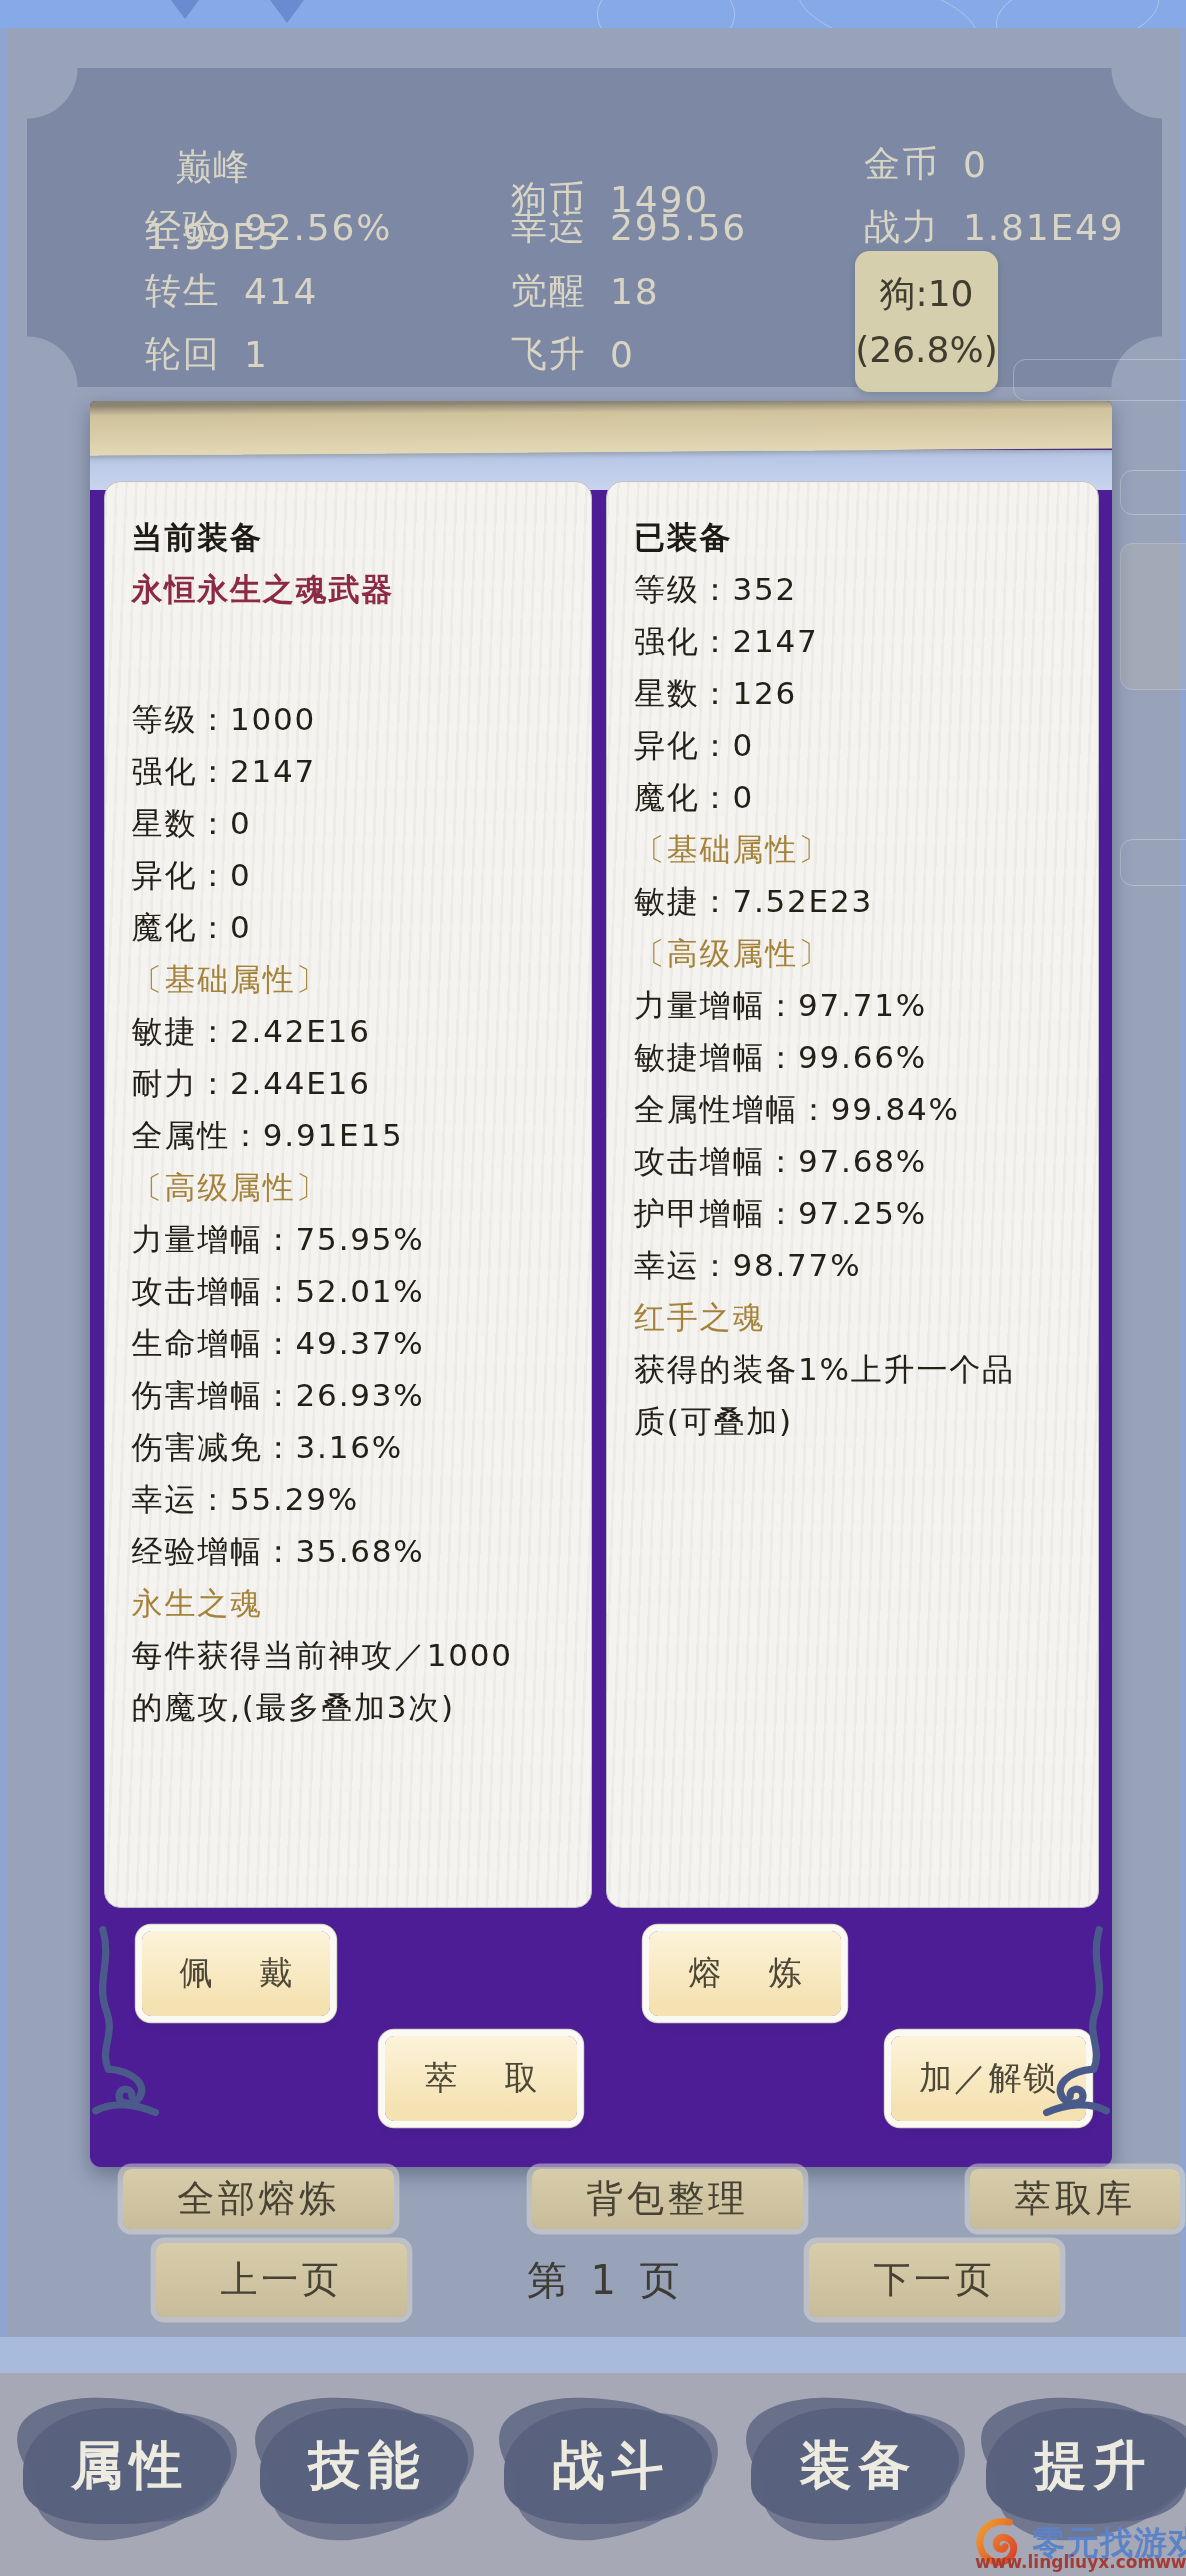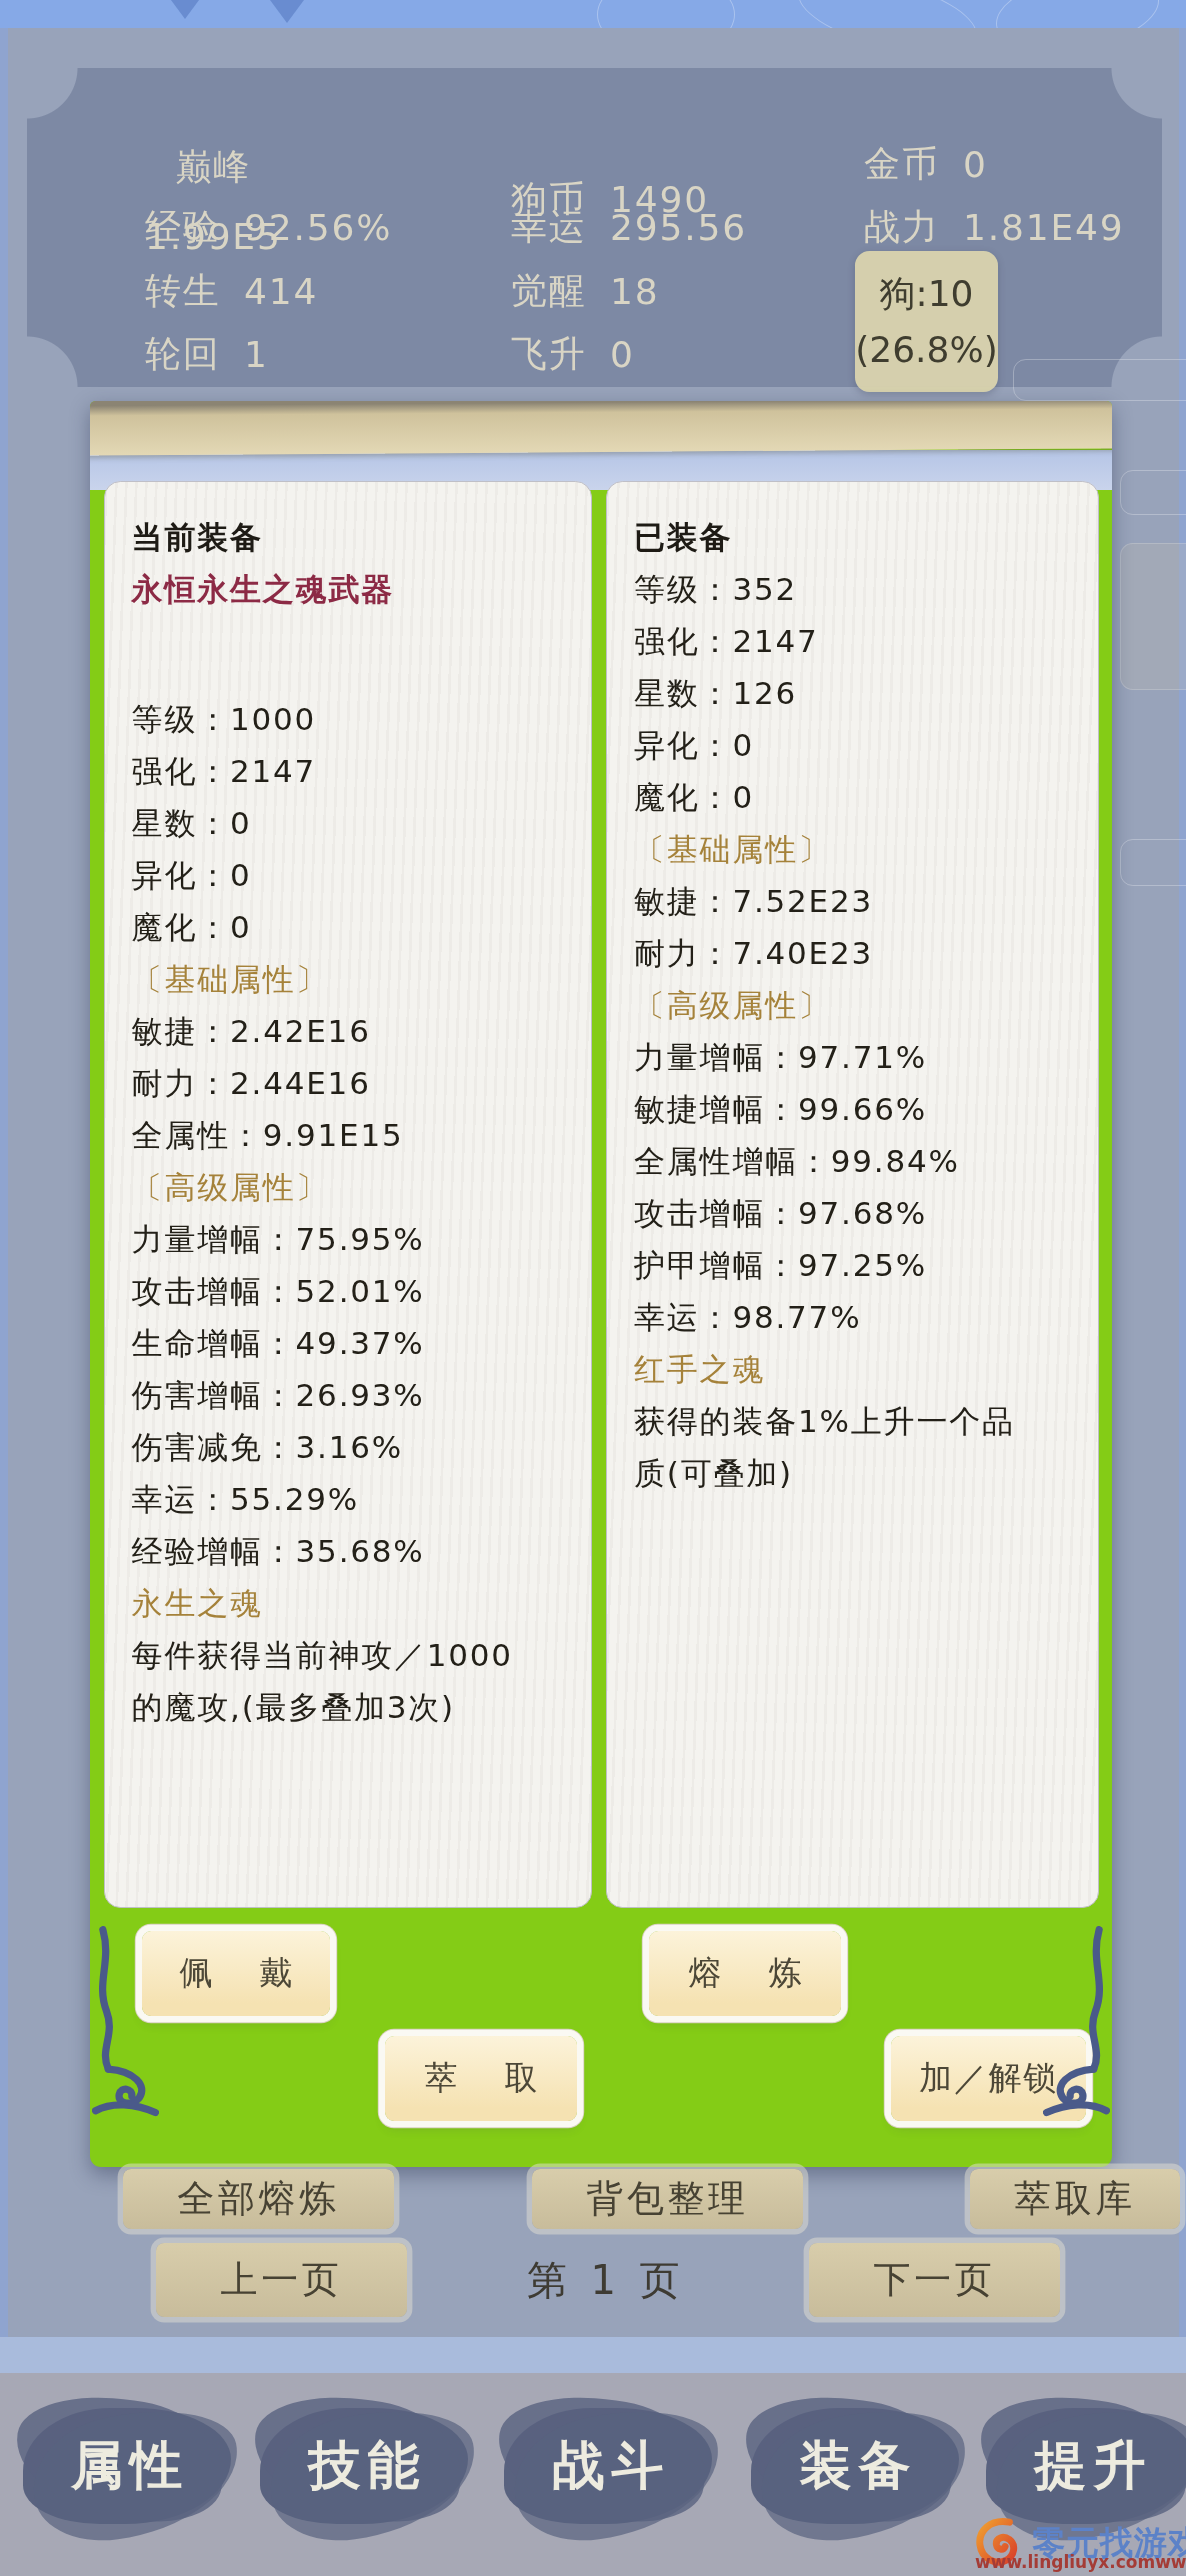--- a/index.html
+++ b/index.html
@@ -29,21 +29,21 @@
              font-size:36px;color:#d9d5c5;letter-spacing:1.8px;white-space:nowrap;}
   .faint-box{position:absolute;border:1.8px solid rgba(255,255,255,.28);border-radius:12.7px;}
 
   
   .badge{left:855px;top:251px;width:143px;height:141px;background:rgba(216,210,173,.96);
          border-radius:14.5px;box-shadow:0 2.7px 7.2px rgba(50,55,75,.25);
          display:flex;flex-direction:column;align-items:center;justify-content:center;
          font-size:36px;color:#3f3d2f;line-height:1.55;}
 
   
-  .modal{left:90px;top:401px;width:1022px;height:1766px;background:#84cc16;
+  .modal{left:90px;top:401px;width:1022px;height:1766px;background:#4c1d95;
          border-radius:5.4px 5.4px 11px 11px;box-shadow:0 7.2px 20px rgba(35,45,75,.4);overflow:hidden;}
   .modal-tan{position:absolute;left:-9px;top:-5.4px;width:1040px;height:56px;
          background:linear-gradient(180deg,#8b8473 0 6.3px,#cfc29c 16.3px,#e3d8b5 100%);
          transform:rotate(-.4deg);box-shadow:0 2.7px 5.4px rgba(90,90,70,.35);}
   .modal-blue{position:absolute;left:0;top:49px;width:1022px;height:40px;
          background:linear-gradient(180deg,#b5c5e6,#c9d4ec);}
 
   .panel{position:absolute;top:80px;height:1427px;background:#f4f3ef;
          background-image:repeating-linear-gradient(92deg,rgba(176,166,160,.10) 0 2.7px,rgba(255,255,255,0) 2.7px 10px);
          border:1.8px solid #bfbfc7;border-radius:16.3px;box-sizing:border-box;
@@ -195,21 +195,20 @@
 
   <div class="panel panel-right">
     <div class="line ptitle">已装备</div>
     <div class="line">等级：352</div>
     <div class="line">强化：2147</div>
     <div class="line">星数：126</div>
     <div class="line">异化：0</div>
     <div class="line">魔化：0</div>
     <div class="line goldhdr">〔基础属性〕</div>
     <div class="line">敏捷：7.52E23</div>
-    <div class="line">耐力：7.40E23</div>
     <div class="line goldhdr">〔高级属性〕</div>
     <div class="line">力量增幅：97.71%</div>
     <div class="line">敏捷增幅：99.66%</div>
     <div class="line">全属性增幅：99.84%</div>
     <div class="line">攻击增幅：97.68%</div>
     <div class="line">护甲增幅：97.25%</div>
     <div class="line">幸运：98.77%</div>
     <div class="line goldhdr">红手之魂</div>
     <div class="line desc">获得的装备1%上升一个品</div>
     <div class="line desc">质(可叠加)</div>

